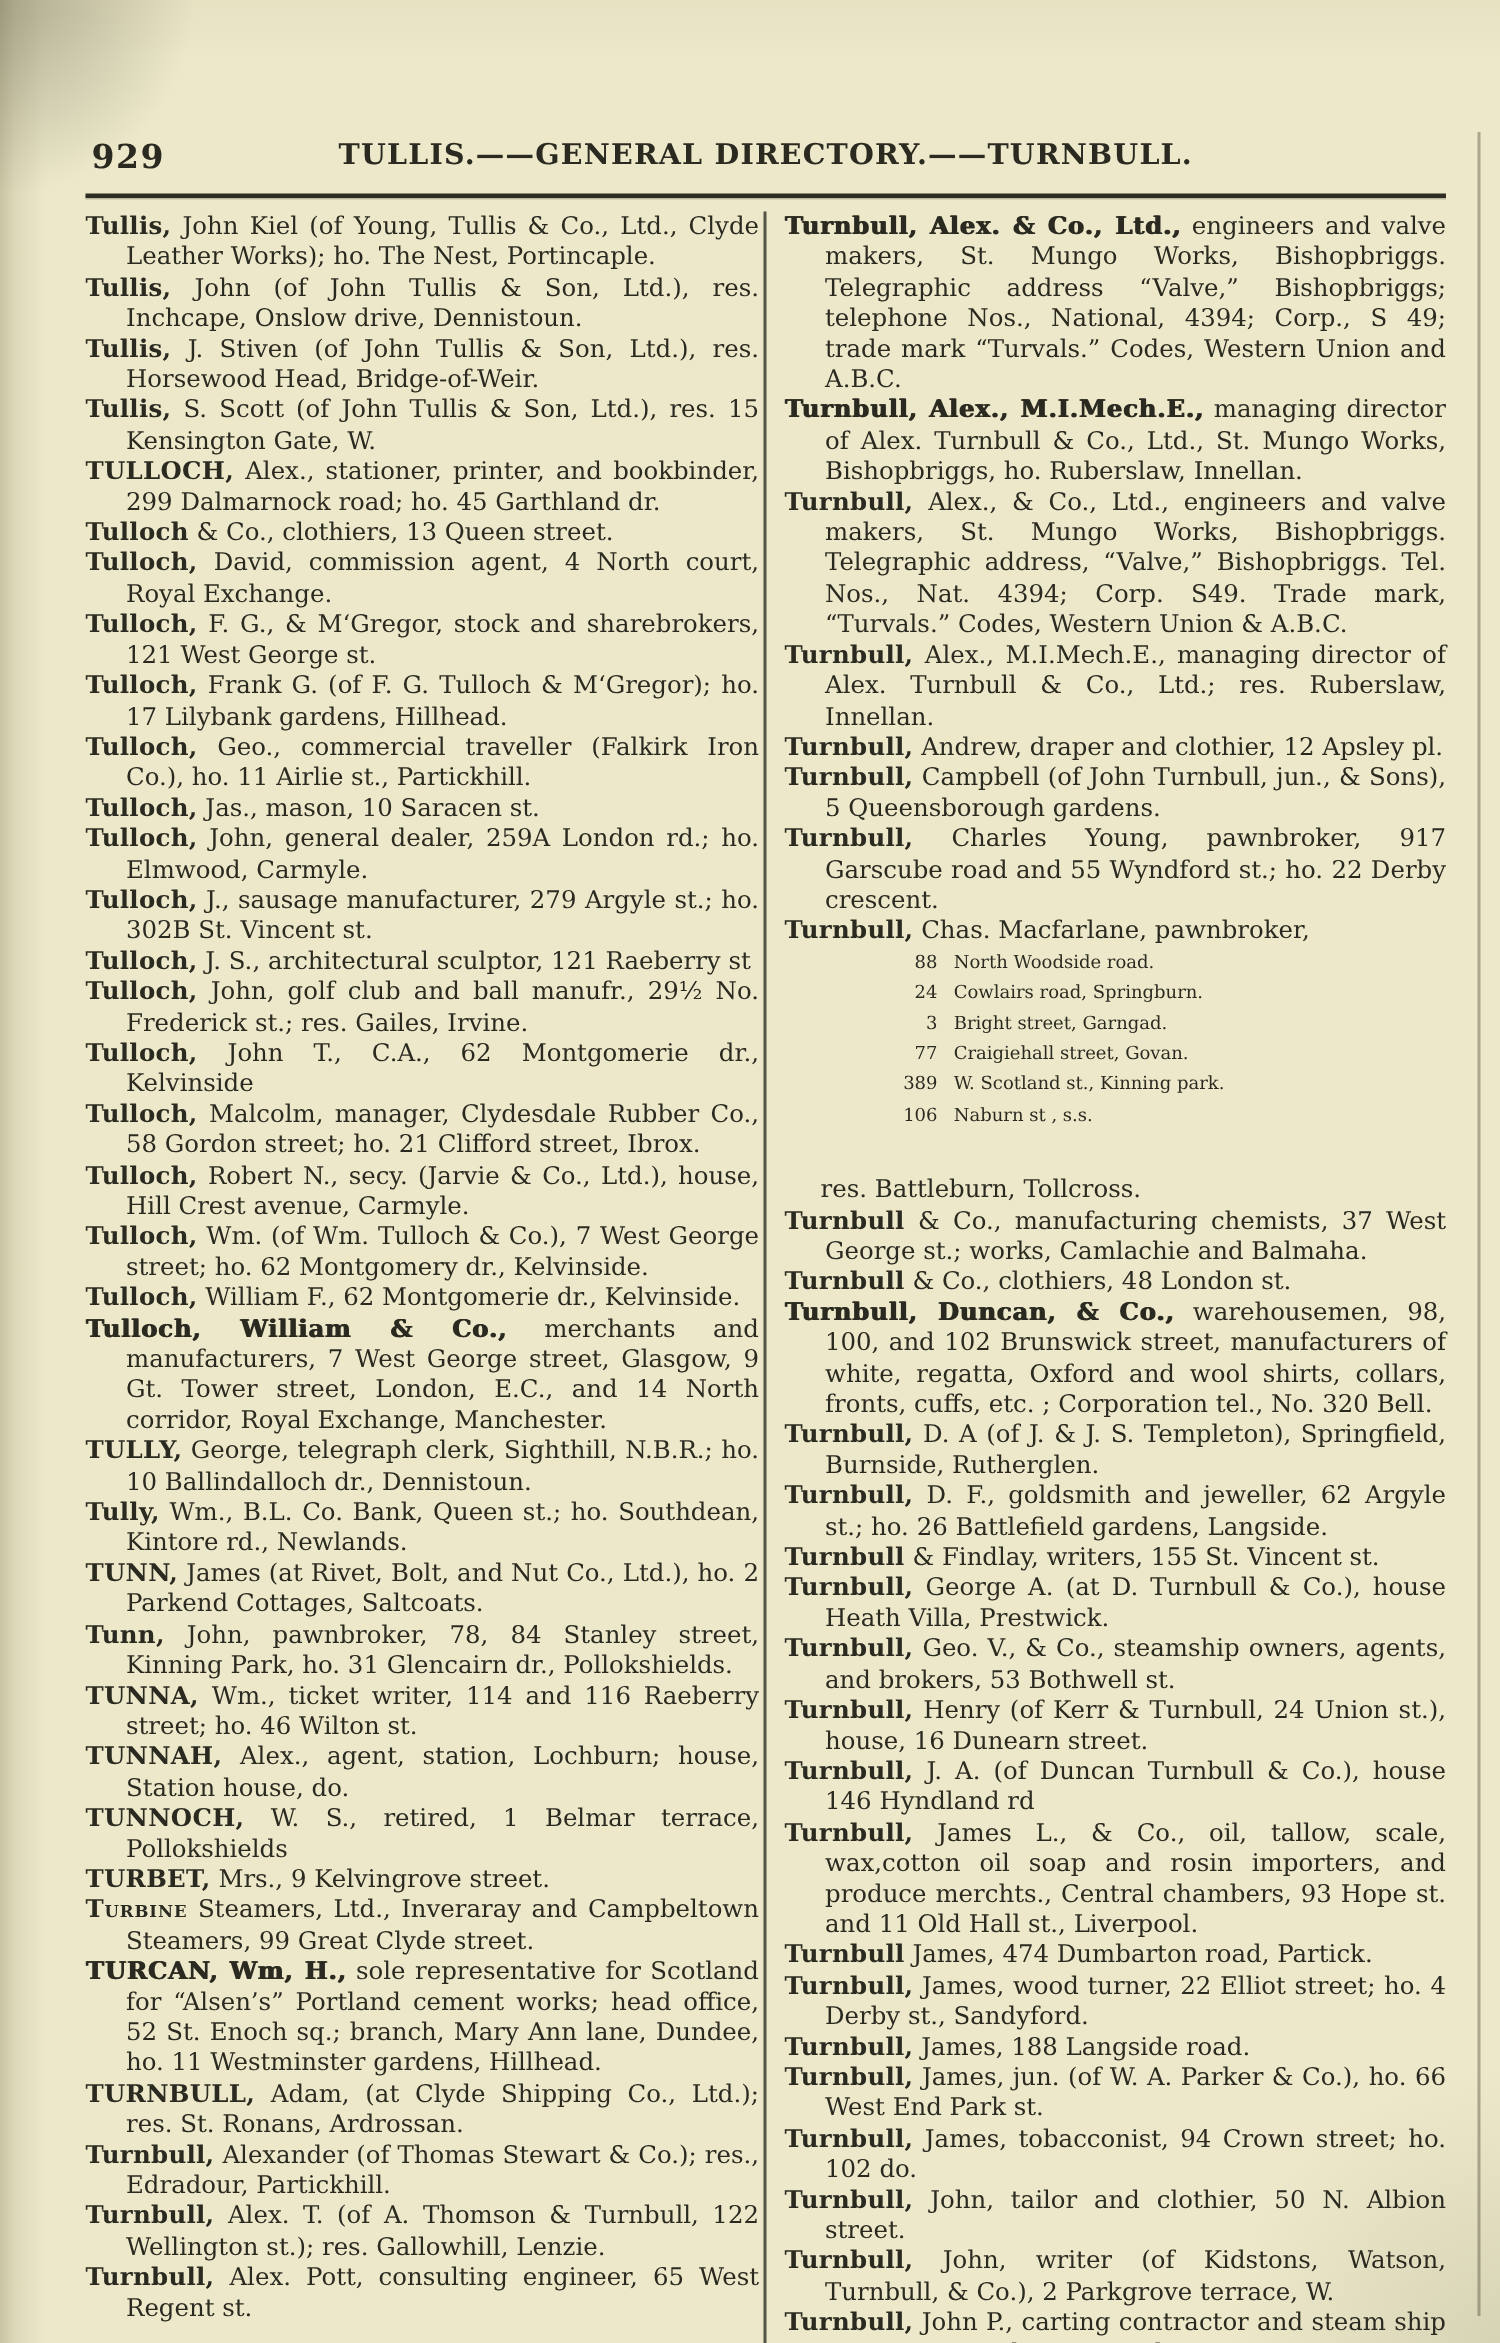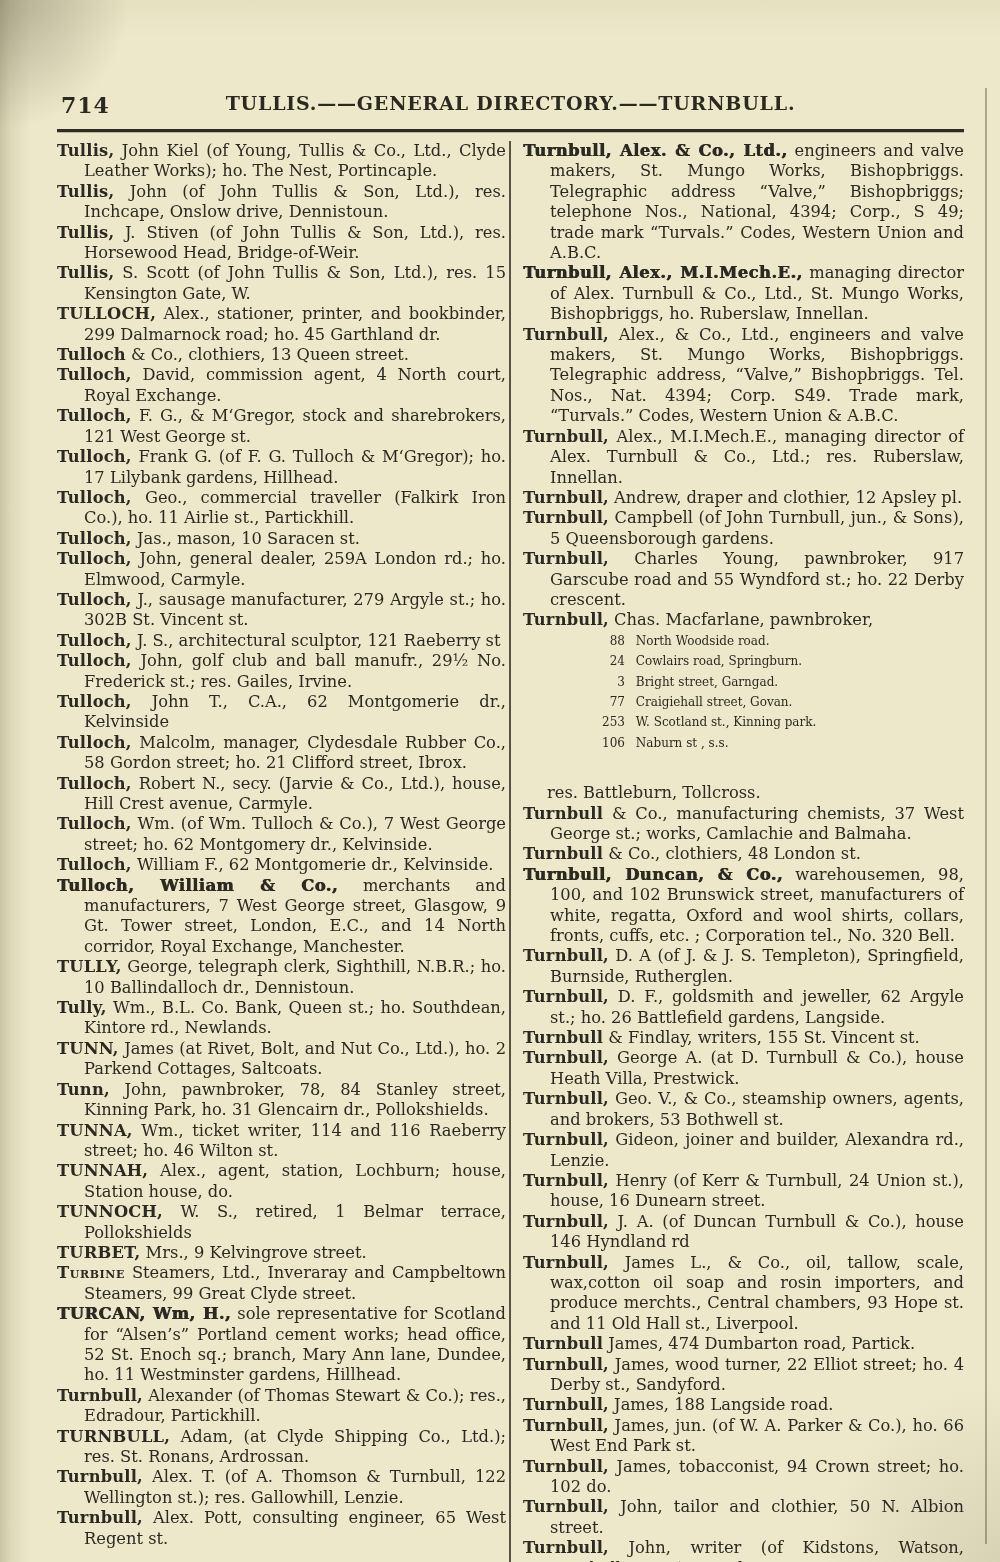--- a/index.html
+++ b/index.html
@@ -66,21 +66,21 @@
     padding-left:24px;
     margin-top:30px;
   }
 </style>
 </head>
 <body>
 
 <div class="page">
   <div class="page-edge"></div>
   <div class="page-header">
-    <span class="page-number">714</span>
+    <span class="page-number">929</span>
     <span class="page-title">TULLIS.——GENERAL DIRECTORY.——TURNBULL.</span>
   </div>
   <div class="header-rule"></div>
   <div class="columns">
     <div class="col col-left">
         <div class="entry"><span class="lead">Tullis,</span> John Kiel (of Young, Tullis &amp; Co., Ltd., Clyde Leather Works); ho. The Nest, Portincaple.</div>
         <div class="entry"><span class="lead">Tullis,</span> John (of John Tullis &amp; Son, Ltd.), res. Inchcape, Onslow drive, Dennistoun.</div>
         <div class="entry"><span class="lead">Tullis,</span> J. Stiven (of John Tullis &amp; Son, Ltd.), res. Horsewood Head, Bridge-of-Weir.</div>
         <div class="entry"><span class="lead">Tullis,</span> S. Scott (of John Tullis &amp; Son, Ltd.), res. 15 Kensington Gate, W.</div>
         <div class="entry"><span class="lead">TULLOCH,</span> Alex., stationer, printer, and bookbinder, 299 Dalmarnock road; ho. 45 Garthland dr.</div>
@@ -103,50 +103,49 @@
         <div class="entry"><span class="lead">TULLY,</span> George, telegraph clerk, Sighthill, N.B.R.; ho. 10 Ballindalloch dr., Dennistoun.</div>
         <div class="entry"><span class="lead">Tully,</span> Wm., B.L. Co. Bank, Queen st.; ho. Southdean, Kintore rd., Newlands.</div>
         <div class="entry"><span class="lead">TUNN,</span> James (at Rivet, Bolt, and Nut Co., Ltd.), ho. 2 Parkend Cottages, Saltcoats.</div>
         <div class="entry"><span class="lead">Tunn,</span> John, pawnbroker, 78, 84 Stanley street, Kinning Park, ho. 31 Glencairn dr., Pollokshields.</div>
         <div class="entry"><span class="lead">TUNNA,</span> Wm., ticket writer, 114 and 116 Raeberry street; ho. 46 Wilton st.</div>
         <div class="entry"><span class="lead">TUNNAH,</span> Alex., agent, station, Lochburn; house, Station house, do.</div>
         <div class="entry"><span class="lead">TUNNOCH,</span> W. S., retired, 1 Belmar terrace, Pollokshields</div>
         <div class="entry"><span class="lead">TURBET,</span> Mrs., 9 Kelvingrove street.</div>
         <div class="entry sc"><span class="lead">Turbine</span> Steamers, Ltd., Inveraray and Campbeltown Steamers, 99 Great Clyde street.</div>
         <div class="entry bold"><span class="lead">TURCAN, Wm, H.,</span> sole representative for Scotland for “Alsen’s” Portland cement works; head office, 52 St. Enoch sq.; branch, Mary Ann lane, Dundee, ho. 11 Westminster gardens, Hillhead.</div>
+        <div class="entry"><span class="lead">TURNBULL,</span> Adam, (at Clyde Shipping Co., Ltd.); res. St. Ronans, Ardrossan.</div>
         <div class="entry"><span class="lead">Turnbull,</span> Alexander (of Thomas Stewart &amp; Co.); res., Edradour, Partickhill.</div>
-        <div class="entry"><span class="lead">TURNBULL,</span> Adam, (at Clyde Shipping Co., Ltd.); res. St. Ronans, Ardrossan.</div>
         <div class="entry"><span class="lead">Turnbull,</span> Alex. T. (of A. Thomson &amp; Turnbull, 122 Wellington st.); res. Gallowhill, Lenzie.</div>
         <div class="entry"><span class="lead">Turnbull,</span> Alex. Pott, consulting engineer, 65 West Regent st.</div>
       </div>
     <div class="col col-right">
         <div class="entry bold"><span class="lead">Turnbull, Alex. &amp; Co., Ltd.,</span> engineers and valve makers, St. Mungo Works, Bishopbriggs. Telegraphic address “Valve,” Bishopbriggs; telephone Nos., National, 4394; Corp., S 49; trade mark “Turvals.” Codes, Western Union and A.B.C.</div>
         <div class="entry bold"><span class="lead">Turnbull, Alex., M.I.Mech.E.,</span> managing director of Alex. Turnbull &amp; Co., Ltd., St. Mungo Works, Bishopbriggs, ho. Ruberslaw, Innellan.</div>
         <div class="entry"><span class="lead">Turnbull,</span> Alex., &amp; Co., Ltd., engineers and valve makers, St. Mungo Works, Bishopbriggs. Telegraphic address, “Valve,” Bishopbriggs. Tel. Nos., Nat. 4394; Corp. S49. Trade mark, “Turvals.” Codes, Western Union &amp; A.B.C.</div>
         <div class="entry"><span class="lead">Turnbull,</span> Alex., M.I.Mech.E., managing director of Alex. Turnbull &amp; Co., Ltd.; res. Ruberslaw, Innellan.</div>
         <div class="entry"><span class="lead">Turnbull,</span> Andrew, draper and clothier, 12 Apsley pl.</div>
         <div class="entry"><span class="lead">Turnbull,</span> Campbell (of John Turnbull, jun., &amp; Sons), 5 Queensborough gardens.</div>
         <div class="entry"><span class="lead">Turnbull,</span> Charles Young, pawnbroker, 917 Garscube road and 55 Wyndford st.; ho. 22 Derby crescent.</div>
         <div class="entry"><span class="lead">Turnbull,</span> Chas. Macfarlane, pawnbroker,</div>
         <div class="subline"><span class="num">88</span> North Woodside road.</div>
         <div class="subline"><span class="num">24</span> Cowlairs road, Springburn.</div>
         <div class="subline"><span class="num">3</span> Bright street, Garngad.</div>
         <div class="subline"><span class="num">77</span> Craigiehall street, Govan.</div>
-        <div class="subline"><span class="num">253</span> W. Scotland st., Kinning park.</div>
+        <div class="subline"><span class="num">389</span> W. Scotland st., Kinning park.</div>
         <div class="subline"><span class="num">106</span> Naburn st , s.s.</div>
         <div class="entry-footer">res. Battleburn, Tollcross.</div>
         <div class="entry"><span class="lead">Turnbull</span> &amp; Co., manufacturing chemists, 37 West George st.; works, Camlachie and Balmaha.</div>
         <div class="entry"><span class="lead">Turnbull</span> &amp; Co., clothiers, 48 London st.</div>
         <div class="entry bold"><span class="lead">Turnbull, Duncan, &amp; Co.,</span> warehousemen, 98, 100, and 102 Brunswick street, manufacturers of white, regatta, Oxford and wool shirts, collars, fronts, cuffs, etc. ; Corporation tel., No. 320 Bell.</div>
         <div class="entry"><span class="lead">Turnbull,</span> D. A (of J. &amp; J. S. Templeton), Springfield, Burnside, Rutherglen.</div>
         <div class="entry"><span class="lead">Turnbull,</span> D. F., goldsmith and jeweller, 62 Argyle st.; ho. 26 Battlefield gardens, Langside.</div>
         <div class="entry"><span class="lead">Turnbull</span> &amp; Findlay, writers, 155 St. Vincent st.</div>
         <div class="entry"><span class="lead">Turnbull,</span> George A. (at D. Turnbull &amp; Co.), house Heath Villa, Prestwick.</div>
         <div class="entry"><span class="lead">Turnbull,</span> Geo. V., &amp; Co., steamship owners, agents, and brokers, 53 Bothwell st.</div>
-        <div class="entry"><span class="lead">Turnbull,</span> Gideon, joiner and builder, Alexandra rd., Lenzie.</div>
         <div class="entry"><span class="lead">Turnbull,</span> Henry (of Kerr &amp; Turnbull, 24 Union st.), house, 16 Dunearn street.</div>
         <div class="entry"><span class="lead">Turnbull,</span> J. A. (of Duncan Turnbull &amp; Co.), house 146 Hyndland rd</div>
         <div class="entry"><span class="lead">Turnbull,</span> James L., &amp; Co., oil, tallow, scale, wax,cotton oil soap and rosin importers, and produce merchts., Central chambers, 93 Hope st. and 11 Old Hall st., Liverpool.</div>
         <div class="entry"><span class="lead">Turnbull</span> James, 474 Dumbarton road, Partick.</div>
         <div class="entry"><span class="lead">Turnbull,</span> James, wood turner, 22 Elliot street; ho. 4 Derby st., Sandyford.</div>
         <div class="entry"><span class="lead">Turnbull,</span> James, 188 Langside road.</div>
         <div class="entry"><span class="lead">Turnbull,</span> James, jun. (of W. A. Parker &amp; Co.), ho. 66 West End Park st.</div>
         <div class="entry"><span class="lead">Turnbull,</span> James, tobacconist, 94 Crown street; ho. 102 do.</div>
         <div class="entry"><span class="lead">Turnbull,</span> John, tailor and clothier, 50 N. Albion street.</div>
         <div class="entry"><span class="lead">Turnbull,</span> John, writer (of Kidstons, Watson, Turnbull, &amp; Co.), 2 Parkgrove terrace, W.</div>

